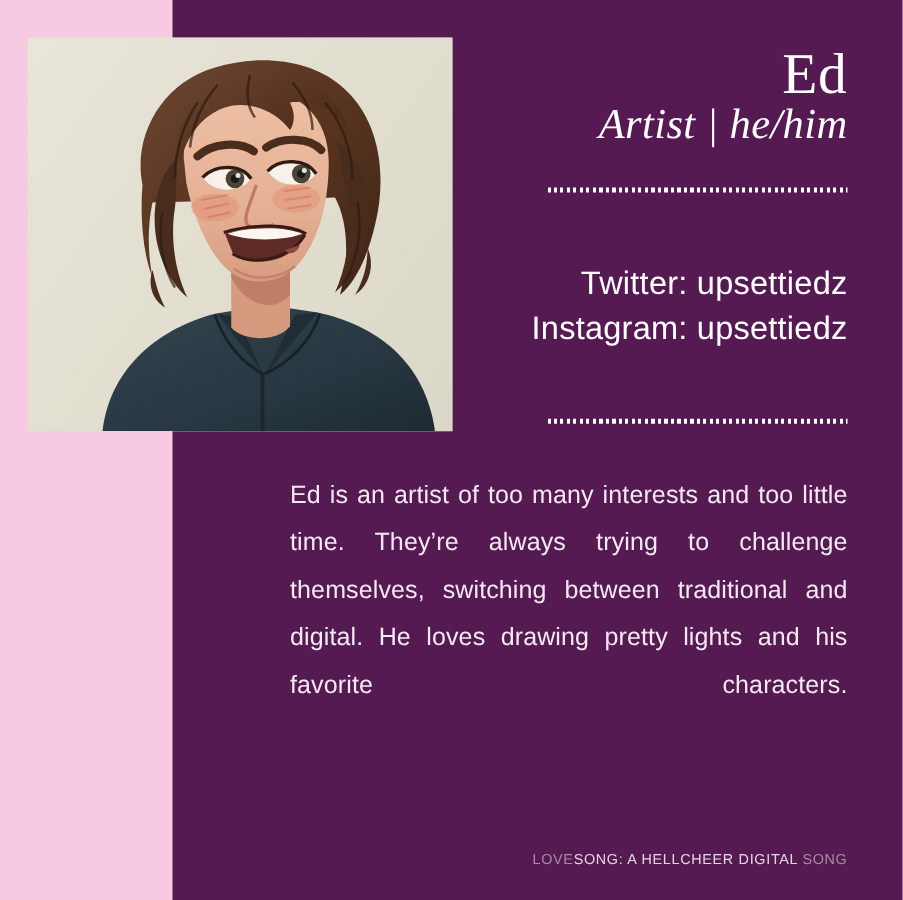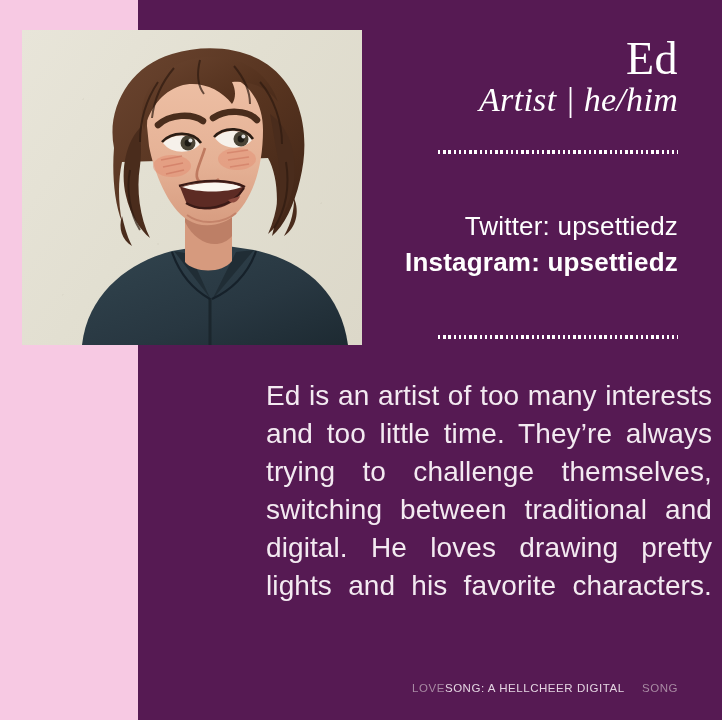--- a/index.html
+++ b/index.html
@@ -92,44 +92,43 @@
     position:absolute;
     right:44px;
     color:#ffffff;
     font-size:26px;
     line-height:36px;
     letter-spacing:.2px;
     text-align:right;
     white-space:nowrap;
   }
   #social-twitter   { top:208px; }
-  #social-instagram { top:244px;font-weight:bold; }
+  #social-instagram { top:244px; }
 
   .bio {
     position:absolute;
     left:232px; top:377px;
     width:446px;
     color:#f3eaf1;
-    font-size:28px;
+    font-size:20px;
     line-height:38px;
     text-align:justify;
     text-justify:inter-word;
     letter-spacing:.1px;
-    margin-left:34px;
   }
   .bio::after { content:""; display:inline-block; width:100%; }
 
   .footer {
     position:absolute;
     right:44px; top:682px;
     font-size:11.5px;
     letter-spacing:.55px;
     white-space:nowrap;
   }
-  .footer .dim    { color:#a88aa3;margin-left:14px; }
+  .footer .dim    { color:#a88aa3; }
   .footer .bright { color:#e4d5e2; font-weight:normal; }
 </style>
 </head>
 <body>
 
 <div id="card">
 
   <div class="purple-field"></div>
   <div class="purple-top"></div>
 

